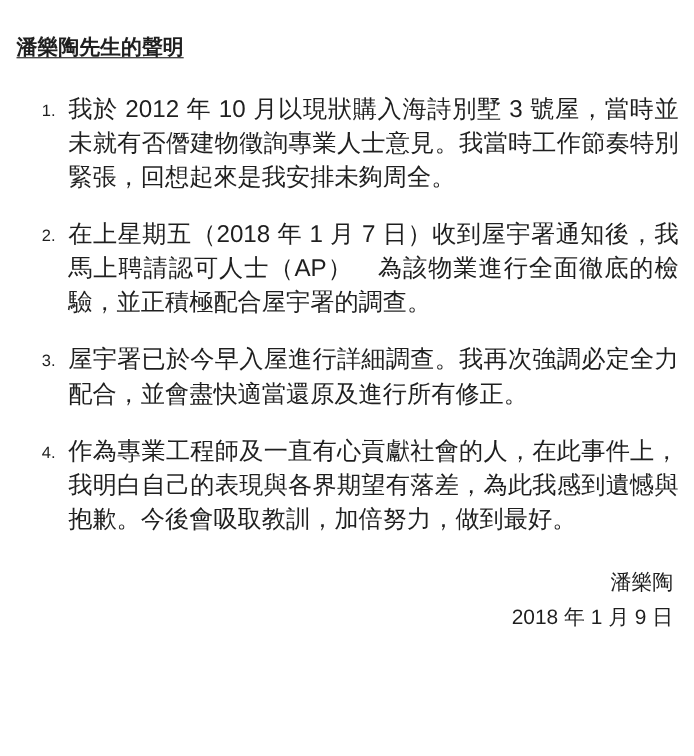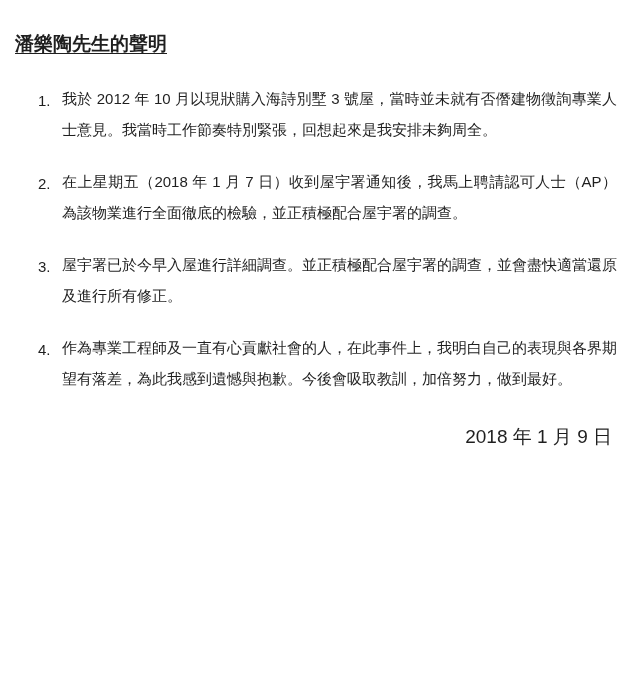--- a/index.html
+++ b/index.html
@@ -46,21 +46,21 @@
   .item-number {
     flex: none;
     width: 24px;
     margin-left: 23px;
     font-size: 15px;
     line-height: 31px;
     padding-top: 2px;
   }
   .item-text {
     flex: 1;
-    font-size: 15px;
+    font-size: 22px;
     line-height: 31px;
     text-align: justify;
   }
   .signature-block {
     margin-top: 27px;
     text-align: right;
     padding-right: 5px;
     font-size: 19px;
     line-height: 32px;
   }
@@ -77,25 +77,26 @@
     <li class="statement-item">
       <span class="item-number">1.</span>
       <span class="item-text">我於 2012 年 10 月以現狀購入海詩別墅 3 號屋，當時並未就有否僭建物徵詢專業人士意見。我當時工作節奏特別緊張，回想起來是我安排未夠周全。</span>
     </li>
     <li class="statement-item">
       <span class="item-number">2.</span>
       <span class="item-text">在上星期五（2018 年 1 月 7 日）收到屋宇署通知後，我馬上聘請認可人士（AP）　為該物業進行全面徹底的檢驗，並正積極配合屋宇署的調查。</span>
     </li>
     <li class="statement-item">
       <span class="item-number">3.</span>
-      <span class="item-text">屋宇署已於今早入屋進行詳細調查。並正積極配合屋宇署的調查，並會盡快適當還原及進行所有修正。</span>
+      <span class="item-text">屋宇署已於今早入屋進行詳細調查。我再次強調必定全力配合，並會盡快適當還原及進行所有修正。</span>
     </li>
     <li class="statement-item">
       <span class="item-number">4.</span>
       <span class="item-text">作為專業工程師及一直有心貢獻社會的人，在此事件上，我明白自己的表現與各界期望有落差，為此我感到遺憾與抱歉。今後會吸取教訓，加倍努力，做到最好。</span>
     </li>
   </ol>
 
   <div class="signature-block">
+    <div>潘樂陶</div>
     <div>2018 年 1 月 9 日</div>
   </div>
 
 </div>
 
 </body></html>

